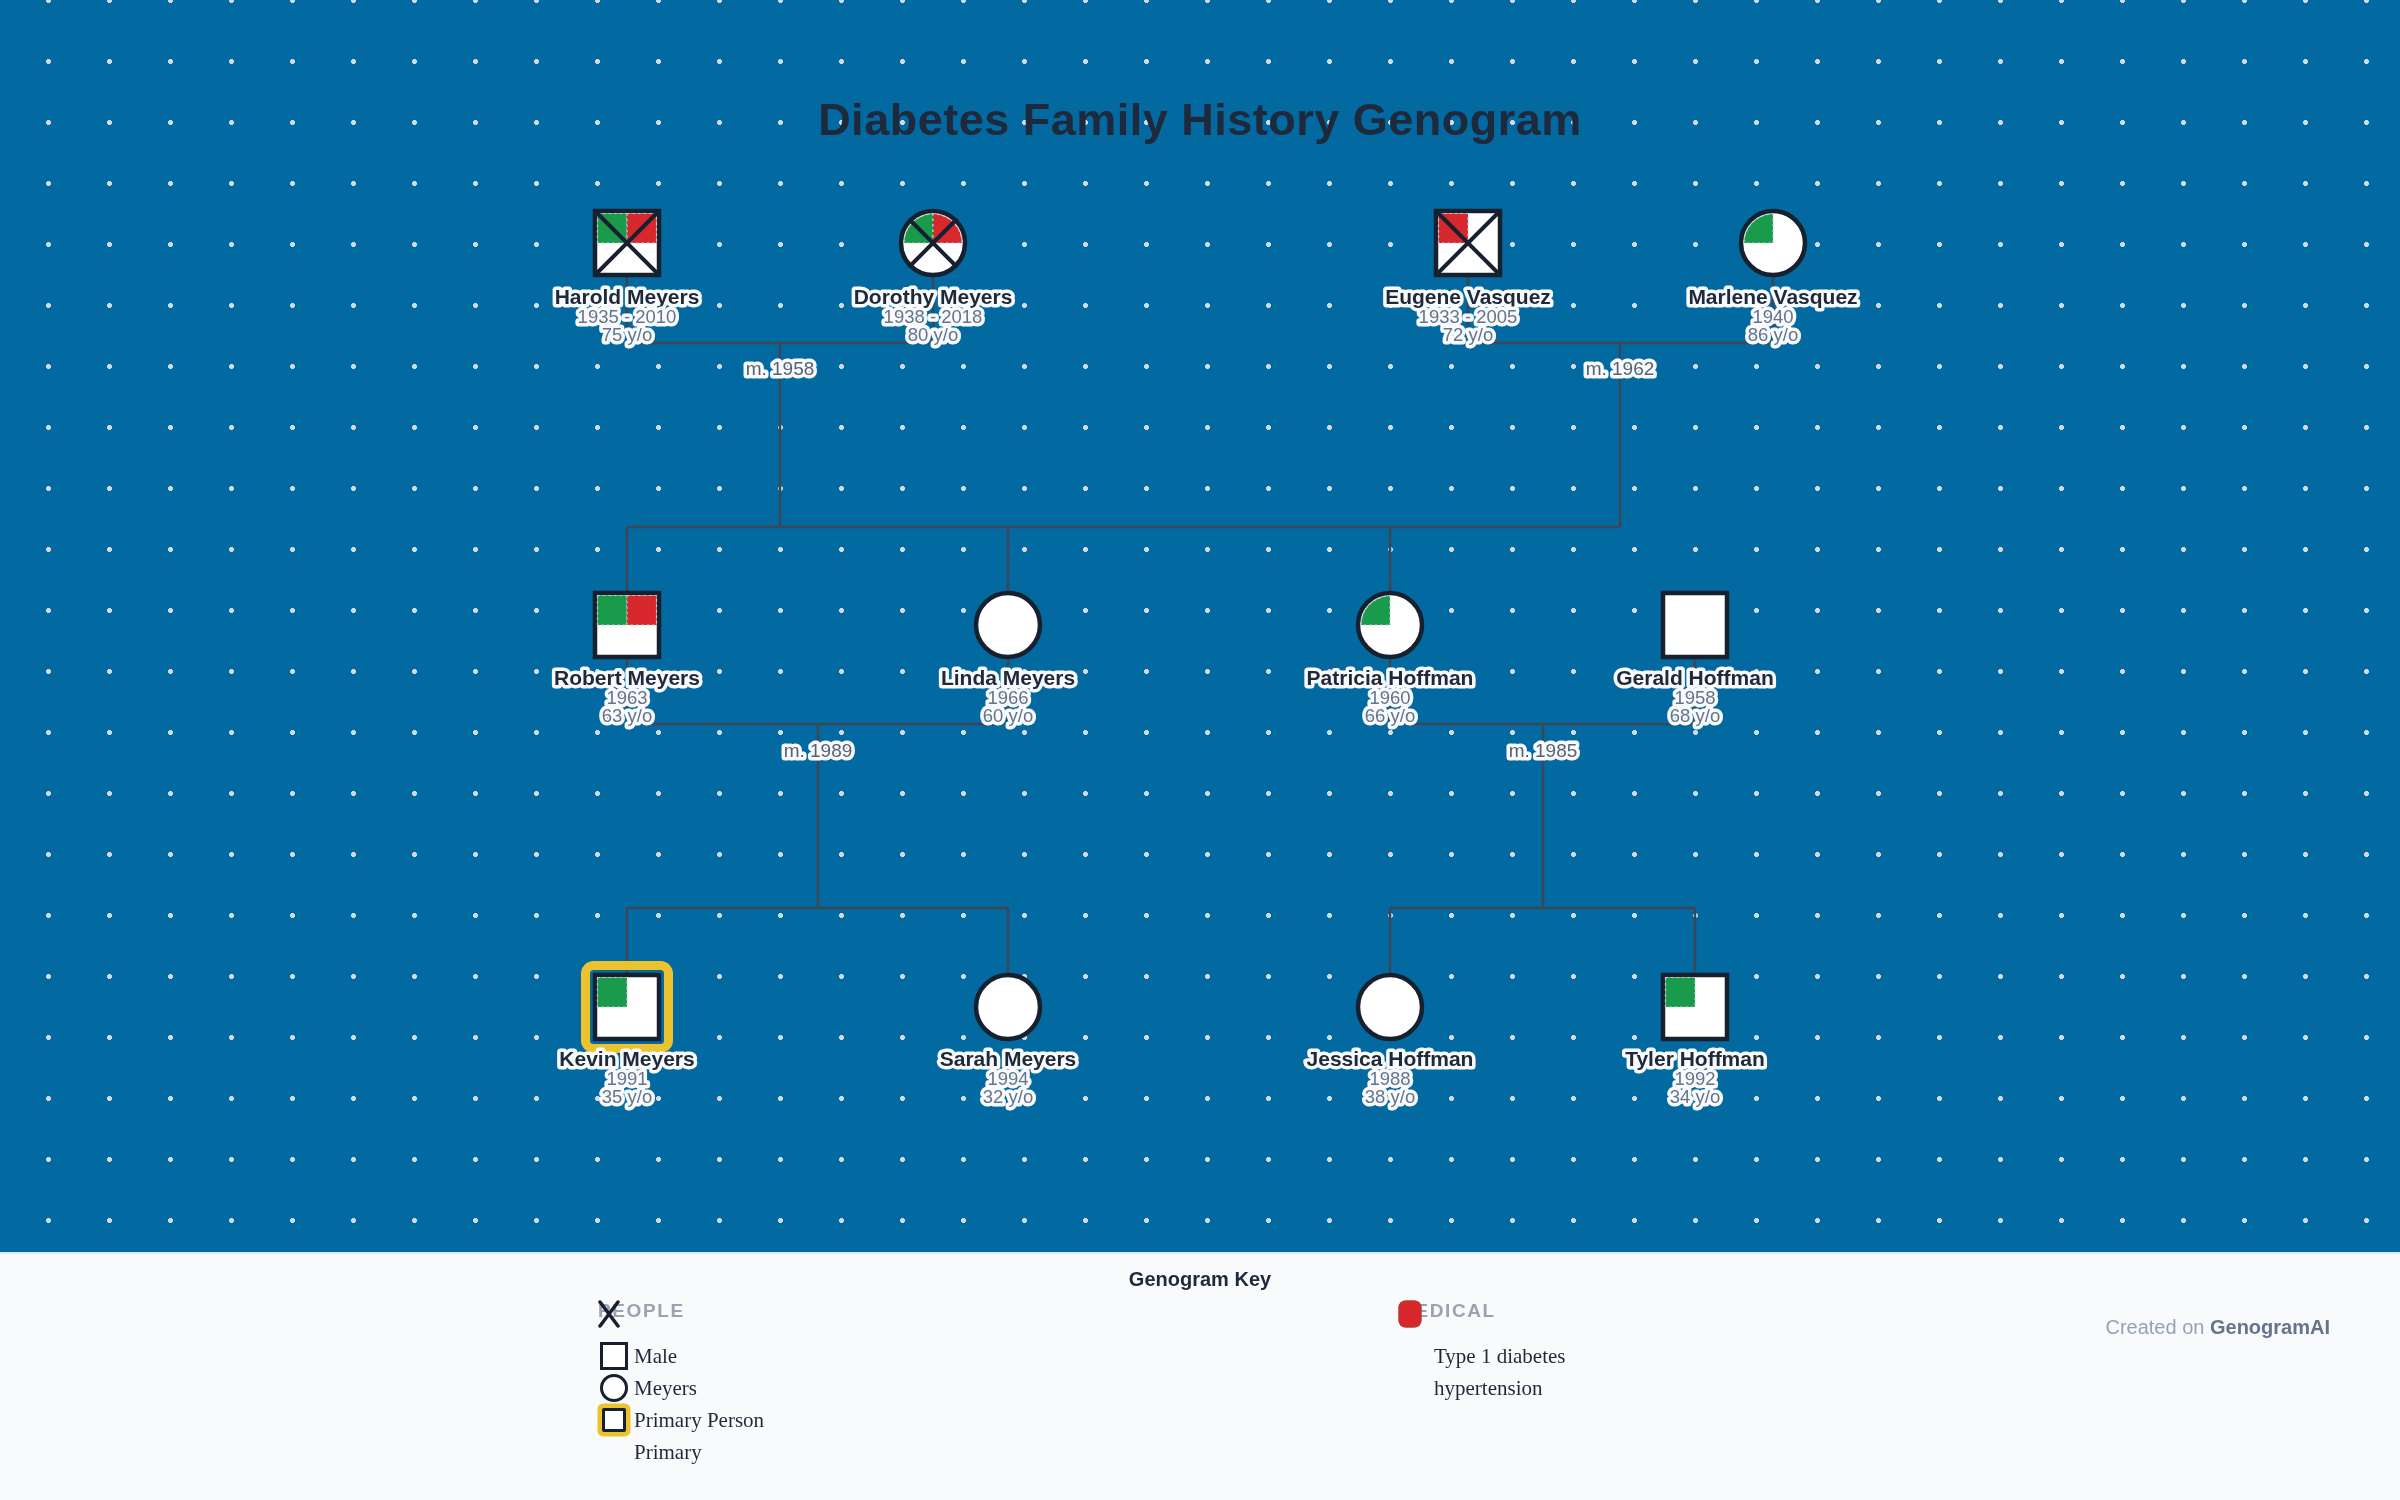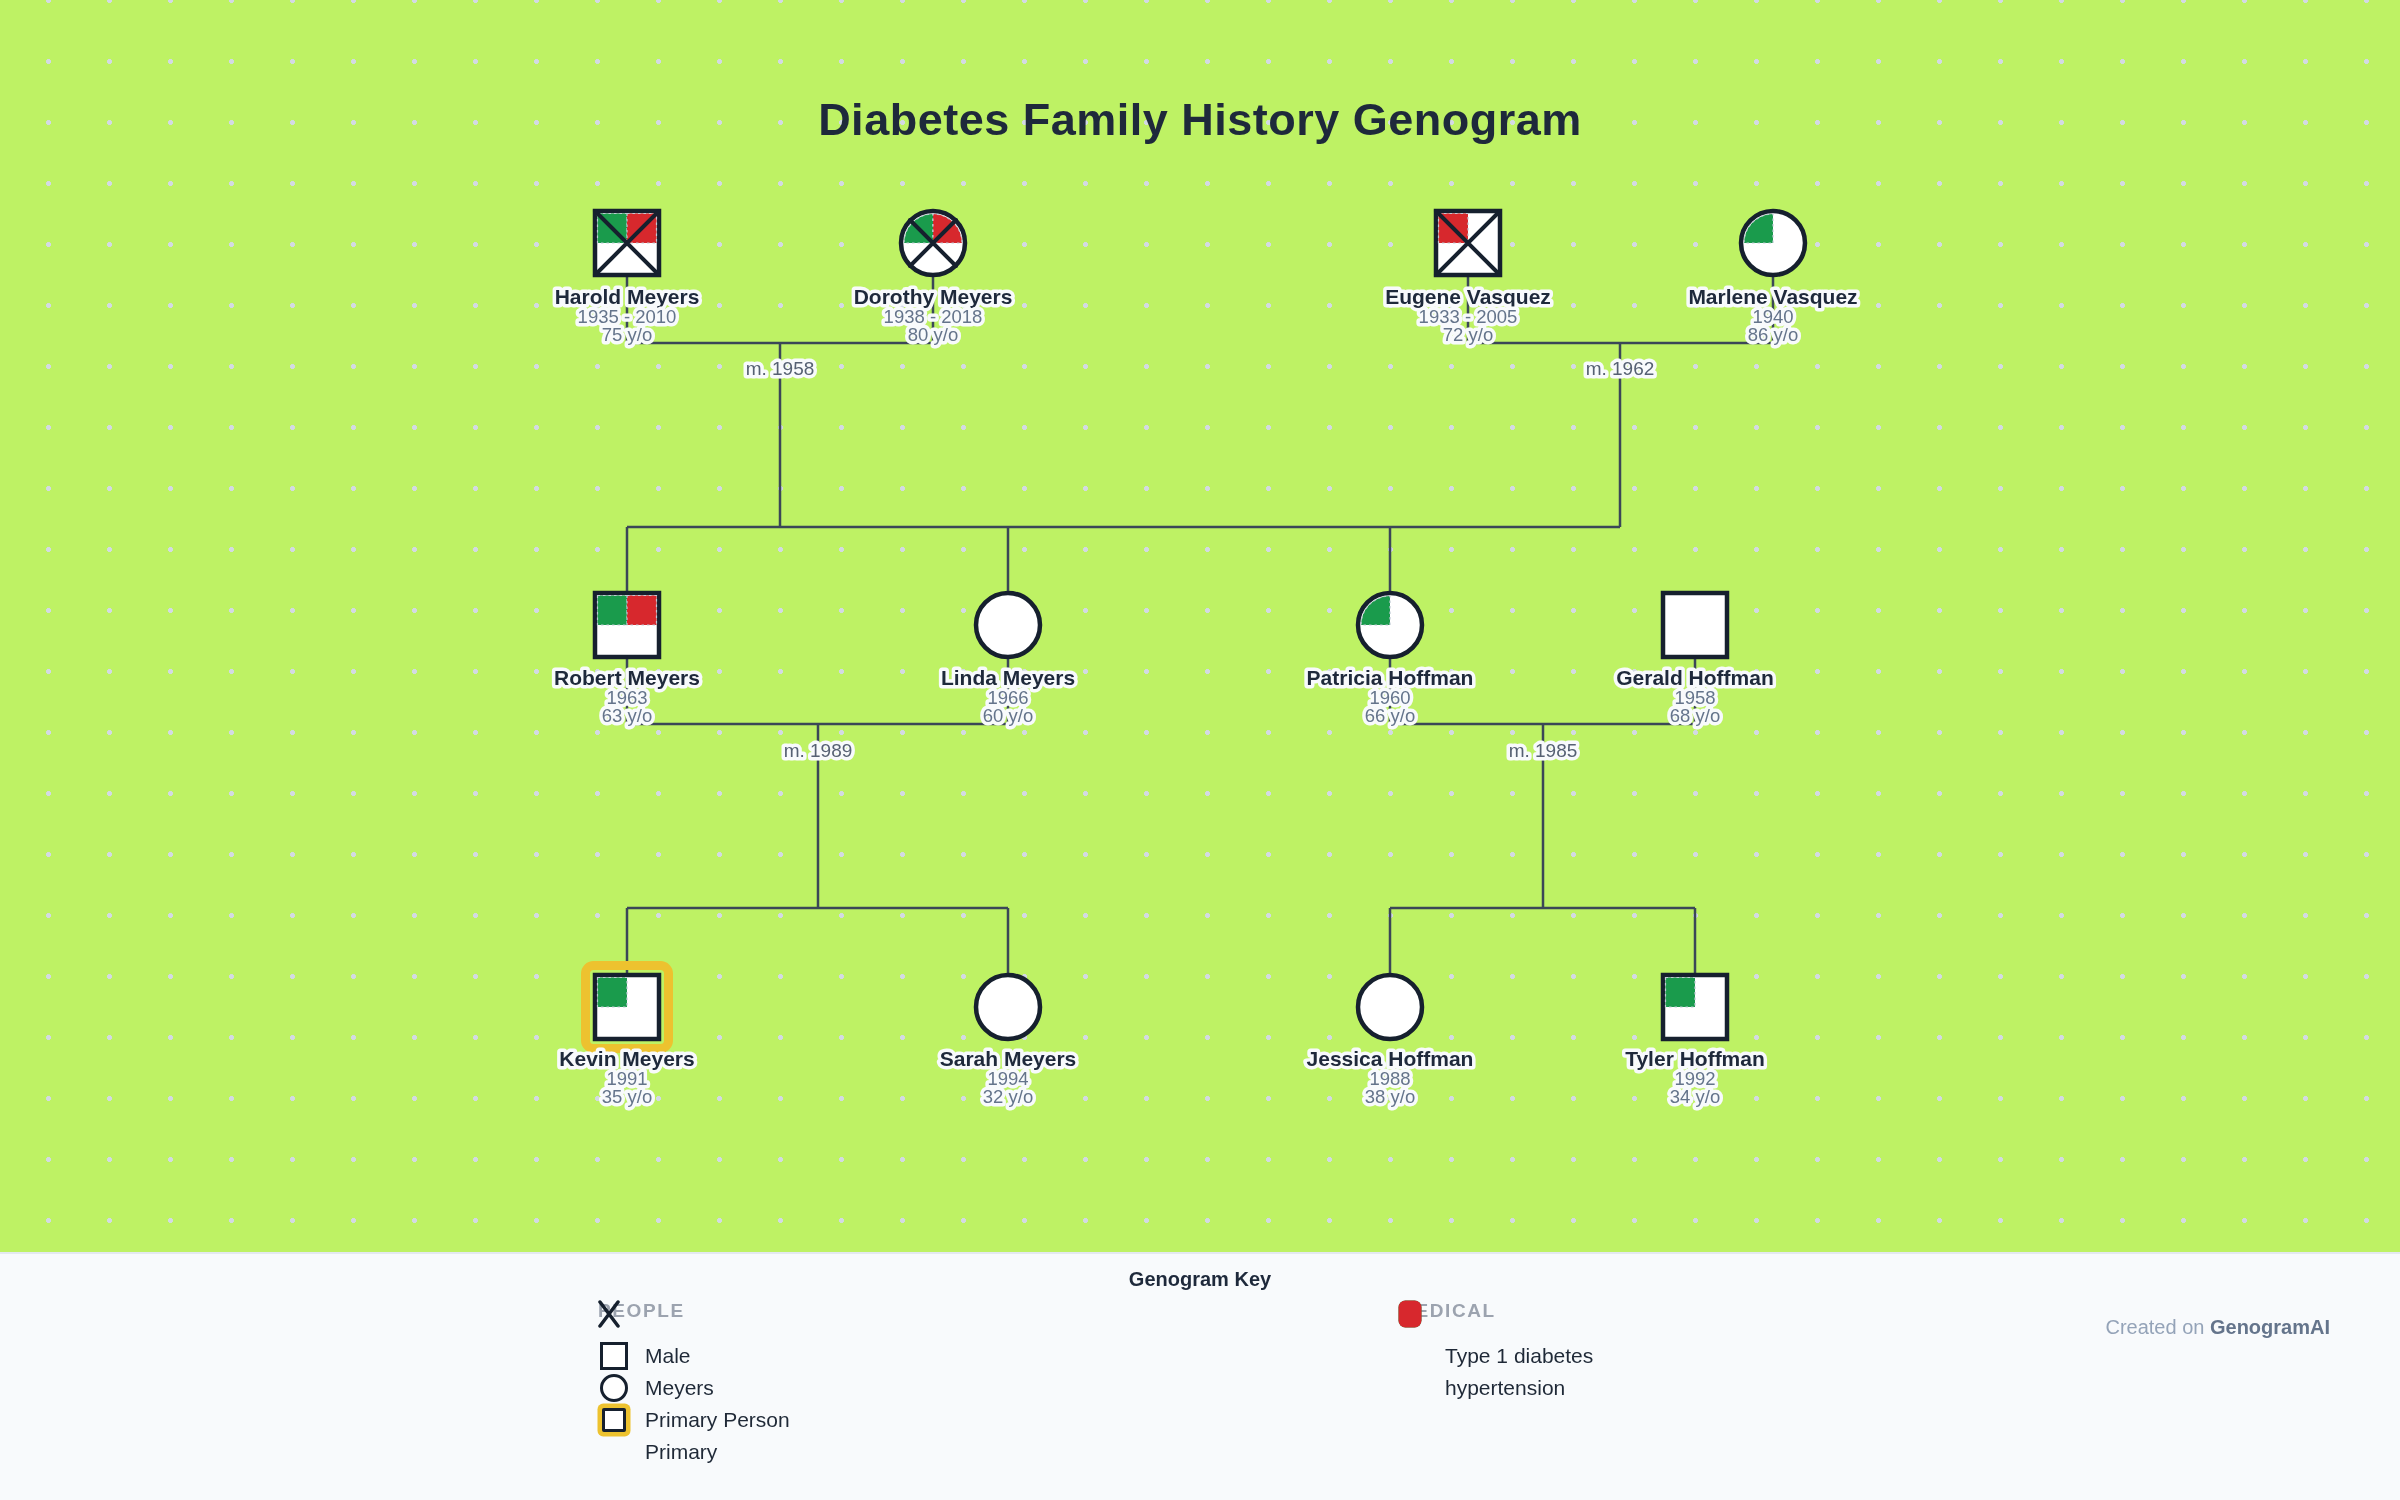--- a/index.html
+++ b/index.html
@@ -1,18 +1,18 @@
 <!DOCTYPE html>
 <html><head>
 <meta charset="utf-8">
 <style>
   html,body{margin:0;padding:0;}
   .page{
     position:relative; width:2400px; height:1500px; overflow:hidden;
-    background:#bef264;
+    background:#0369a1;
     font-family:"Liberation Sans","DejaVu Sans",sans-serif;
     color:#1e293b;
   }
   .diagram{
     position:absolute; left:0; top:0; width:2400px; height:1252px;
     background-image:radial-gradient(circle,#d3dae3 2.2px, rgba(0,0,0,0) 2.8px);
     background-size:61px 61px; background-position:18px 31px;
   }
   .title{
     position:absolute; left:0; top:94px; width:100%; text-align:center;
@@ -40,21 +40,21 @@
   .credit{
     position:absolute; right:70px; top:18px; font-size:20px; color:#94a3b8;margin-top:44px;
   }
   .credit b{color:#64748b; font-weight:700;}
   .key-col{position:absolute; top:46px;}
   .key-col.people{left:598px;} .key-col.rel{left:1003px;} .key-col.med{left:1398px;}
   .key-header{
     font-size:19px; font-weight:700; color:#9ca3af; letter-spacing:1.6px;
     margin-bottom:18px;
   }
-  .key-row{display:flex; align-items:center; height:32px; gap:15px;}
+  .key-row{display:flex; align-items:center; height:32px; gap:4px;font-family:Liberation Serif, serif;}
   .key-icon{width:32px; display:flex; justify-content:center; align-items:center;}
   .key-label{font-size:21px; color:#1f2937;}
   .icon-male{width:22px; height:22px; background:#fff; border:3.5px solid #16202e;}
   .icon-female{width:22px; height:22px; background:#fff; border:3.5px solid #16202e; border-radius:50%;}
   .icon-primary{width:18px; height:18px; background:#fff; border:3px solid #16202e; border-radius:2px;
     box-shadow:0 0 0 4.5px #edc22f; margin:4px;}
   .icon-marriage{width:34px; height:4px; background:#16202e; border-radius:2px;}
   .icon-biochild{width:4px; height:30px; background:#16202e; border-radius:2px;}
 </style>
 </head>

